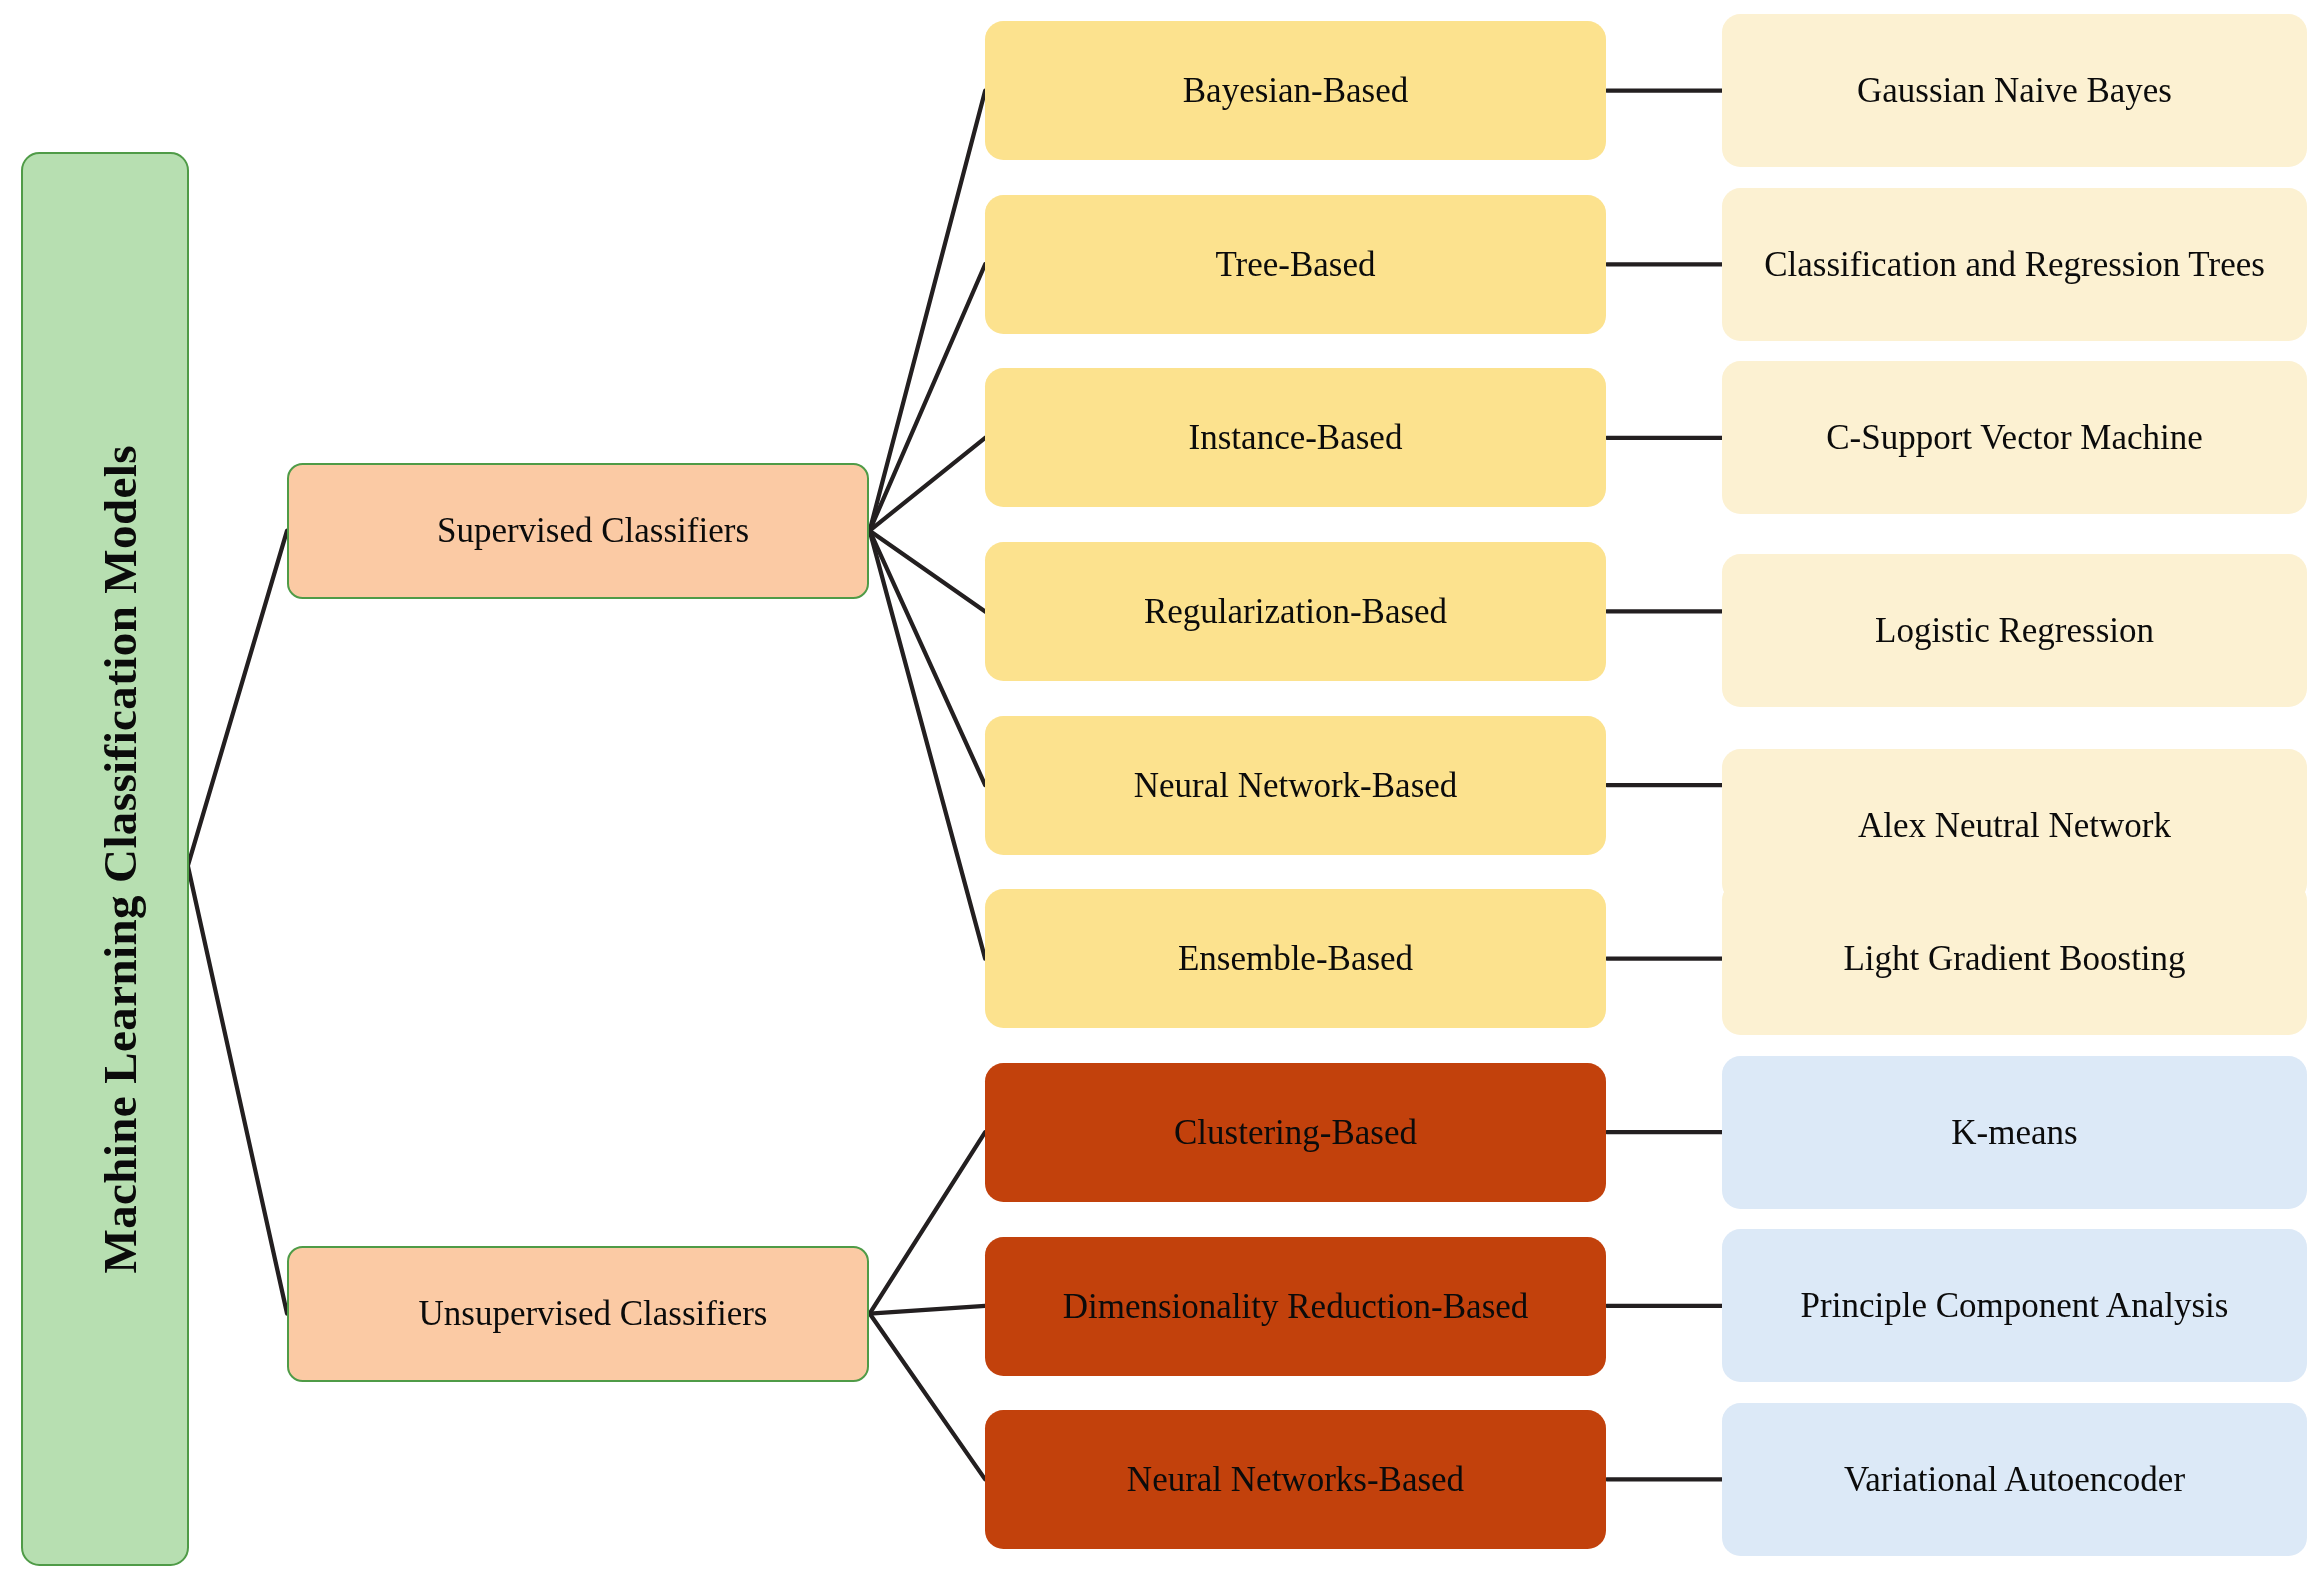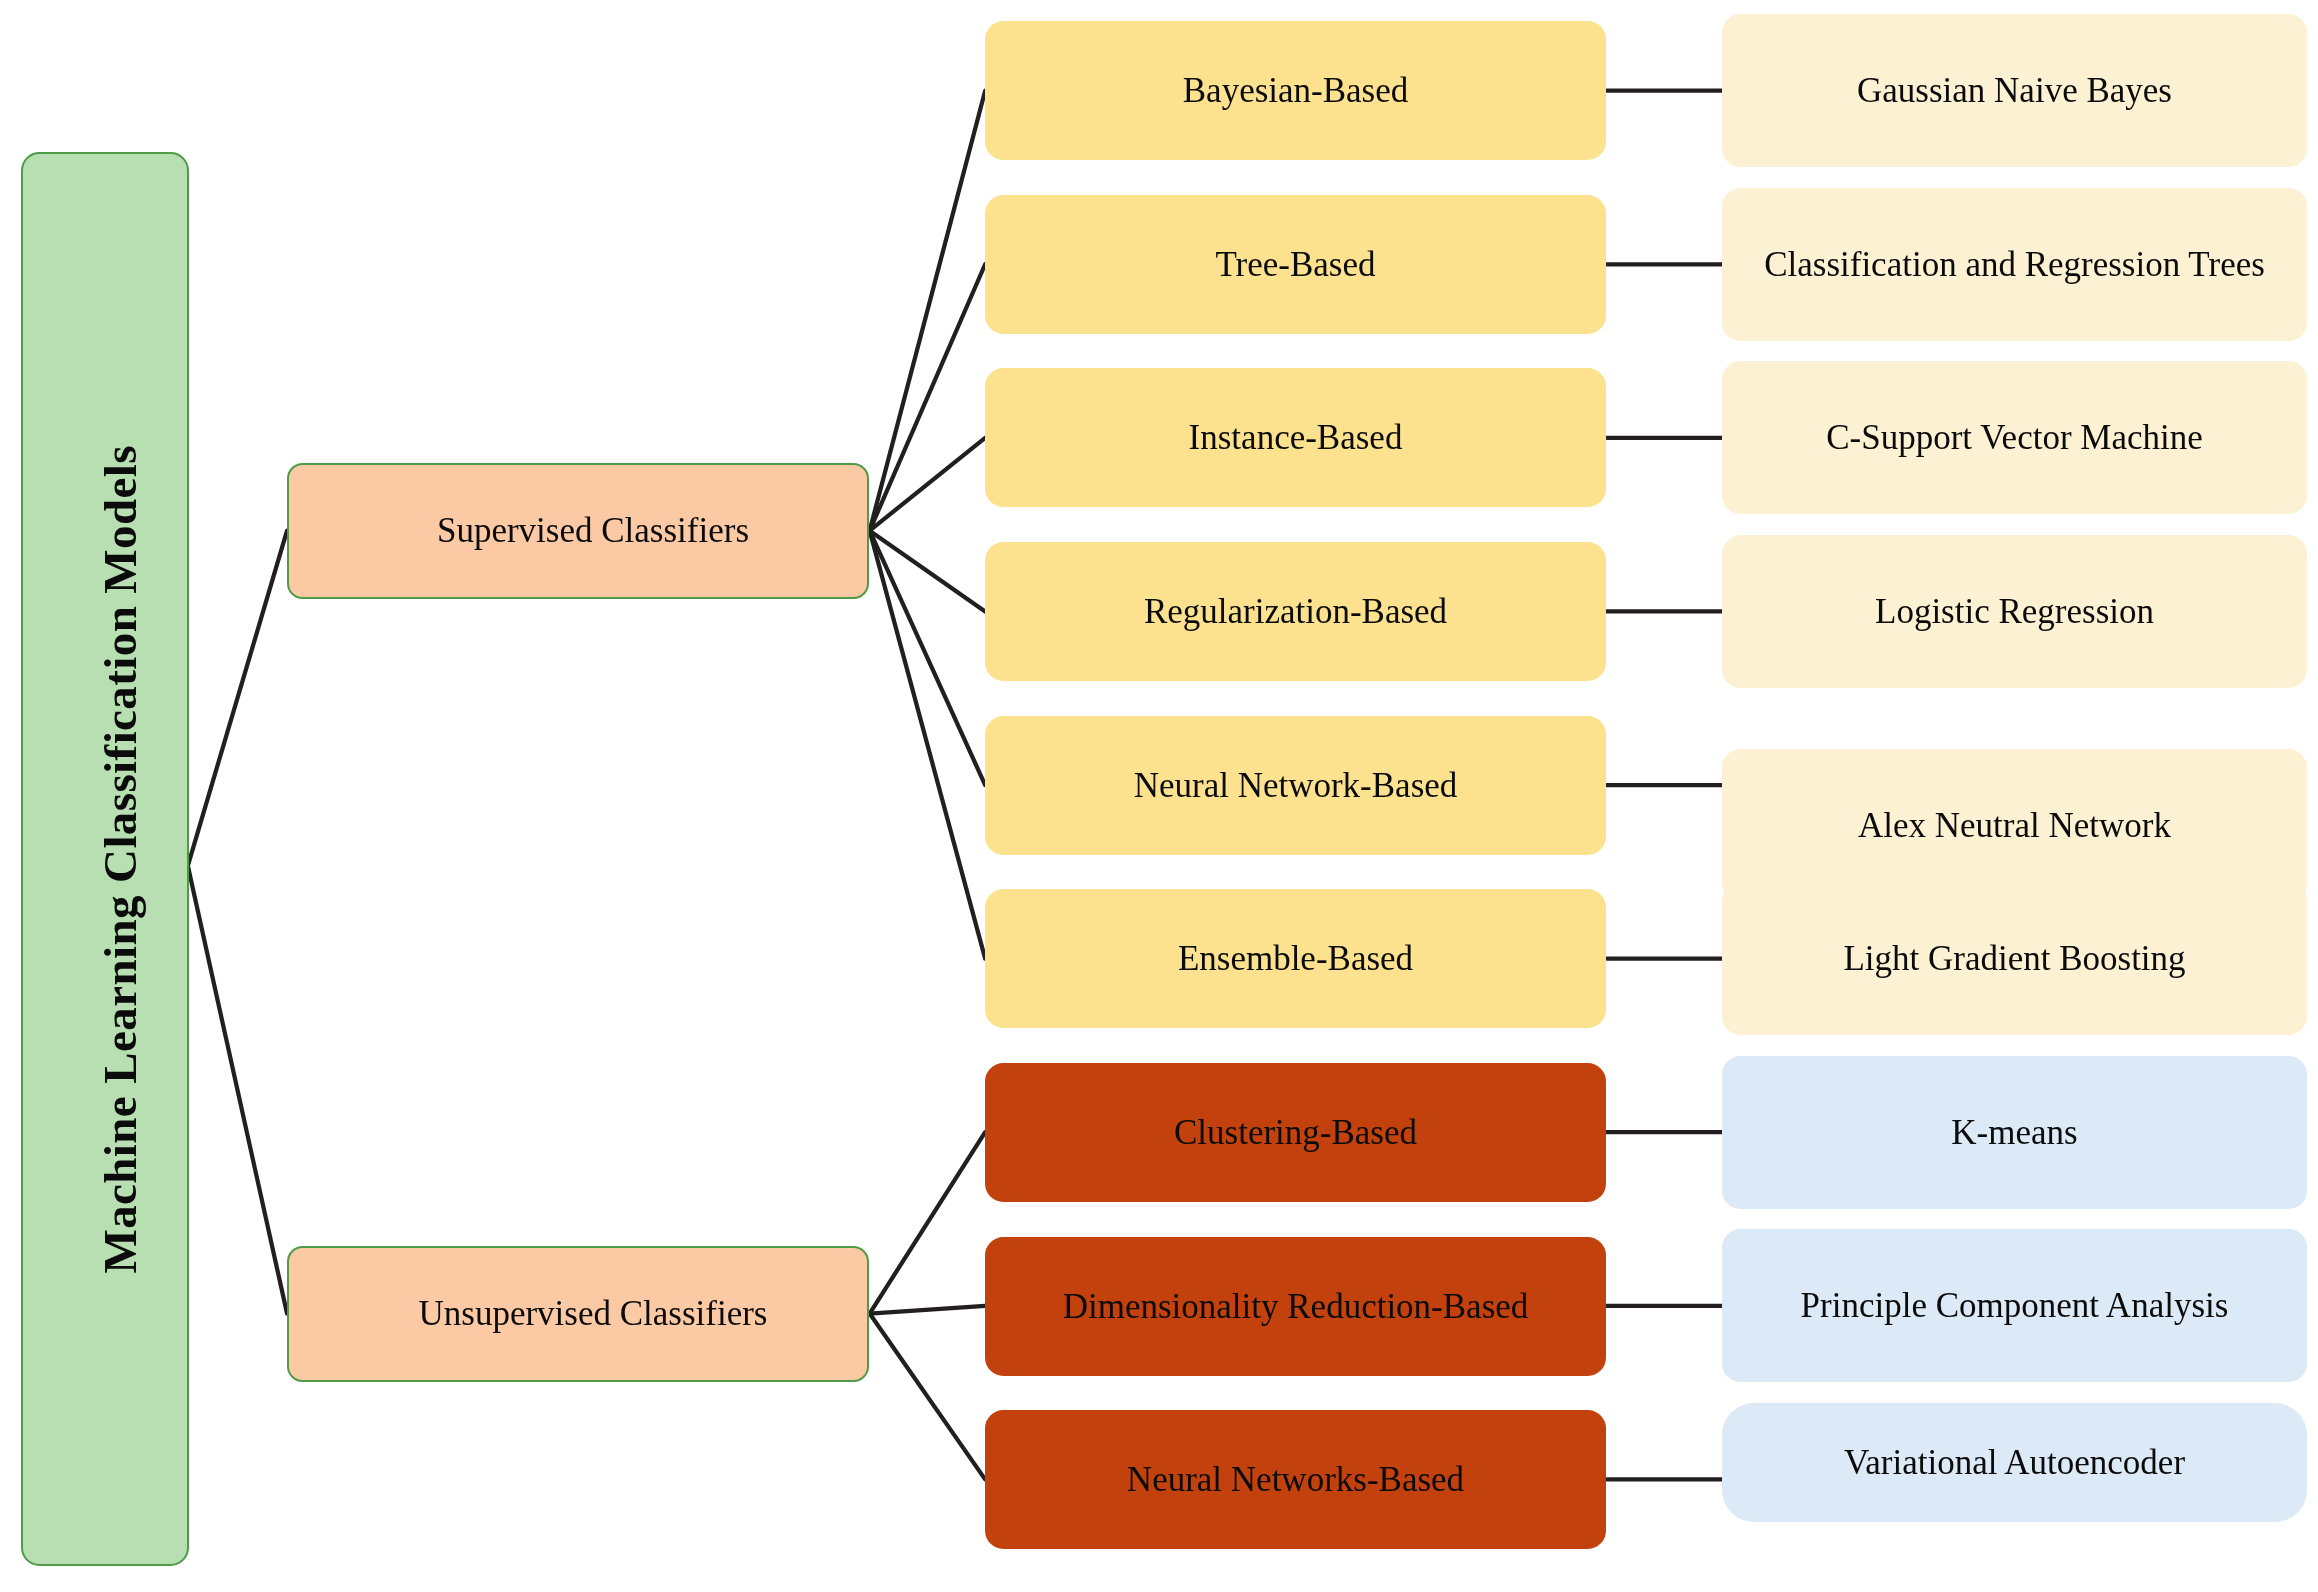--- a/index.html
+++ b/index.html
@@ -127,34 +127,34 @@
 
   <div class="node alg y" style="top:14px;height:153px;">
     <span>Gaussian Naive Bayes</span>
   </div>
   <div class="node alg y" style="top:188px;height:153px;">
     <span>Classification and Regression Trees</span>
   </div>
   <div class="node alg y" style="top:361px;height:153px;">
     <span>C-Support Vector Machine</span>
   </div>
-  <div class="node alg y" style="top:535px;height:153px;">
+  <div class="node alg y" style="top:554px;height:153px;">
     <span>Logistic Regression</span>
   </div>
   <div class="node alg y" style="top:709px;height:153px;margin-top:40px;">
     <span>Alex Neutral Network</span>
   </div>
   <div class="node alg y" style="top:882px;height:153px;">
     <span>Light Gradient Boosting</span>
   </div>
 
   <div class="node alg b" style="top:1056px;height:153px;">
     <span>K-means</span>
   </div>
   <div class="node alg b" style="top:1229px;height:153px;">
     <span>Principle Component Analysis</span>
   </div>
-  <div class="node alg b" style="top:1403px;height:119px;border-radius:32px;">
+  <div class="node alg b" style="top:1403px;height:153px;">
     <span>Variational Autoencoder</span>
   </div>
 
 </div>
 
 
 </body></html>

